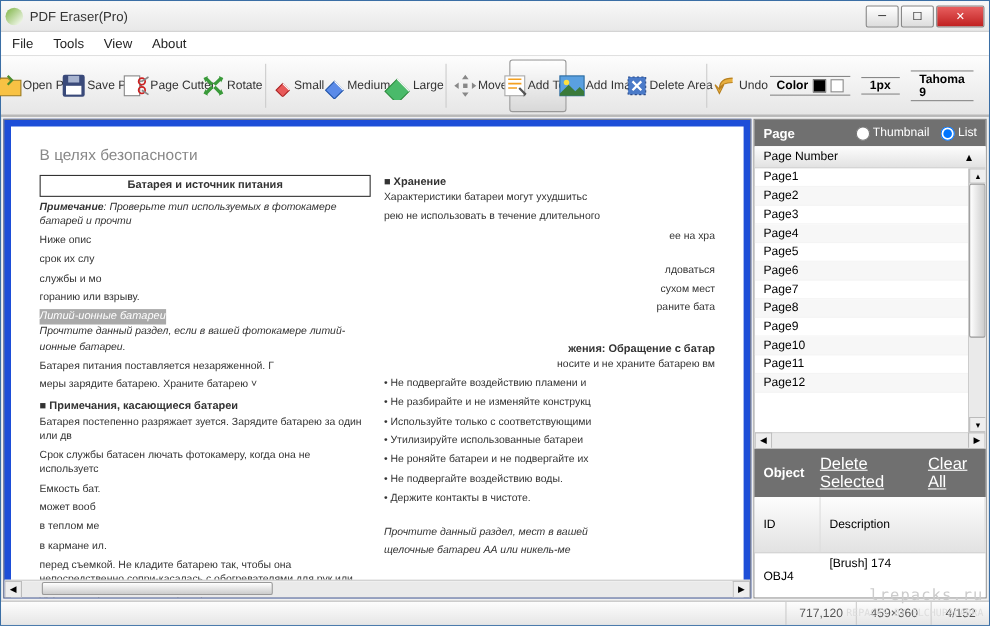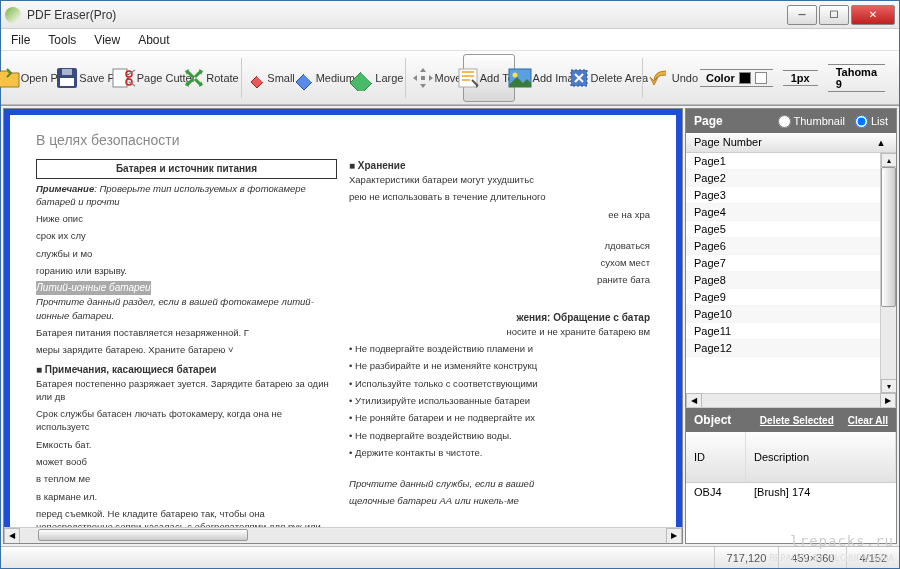--- a/index.html
+++ b/index.html
@@ -52,29 +52,29 @@
 .list-body { flex: 1; overflow: hidden; display: flex; }
 .list-rows { flex: 1; }
 .list-row { padding: 2px 8px; border-bottom: 1px solid #f4f4f4; font-size: 11px; }
 .list-row:nth-child(even) { background: #f7f7f7; }
 .vscroll { width: 16px; background: #f0f0f0; border-left: 1px solid #ccc; display: flex; flex-direction: column; }
 .vtrack { flex: 1; position: relative; background: #eaeaea; }
 .vthumb { position: absolute; top: 0; left: 0; right: 0; height: 140px; background: linear-gradient(to right, #fff, #ccc); border: 1px solid #999; border-radius: 2px; }
 .object-panel { height: 135px; display: flex; flex-direction: column; }
 .obj-hdr { background: #707070; color: #fff; padding: 5px 8px; display: flex; align-items: center; gap: 14px; }
 .obj-hdr .title { flex: 1; font-weight: bold; font-size: 12px; }
-.obj-link { color: #fff; text-decoration: underline; font-size: 10px; cursor: pointer; font-weight: bold; }
+.obj-link { color: #fff; text-decoration: underline; font-size: 15px; cursor: pointer; }
 .obj-table { flex: 1; background: #fff; }
 .obj-th { display: flex; background: linear-gradient(to bottom, #fdfdfd, #e2e2e2); border-bottom: 1px solid #ccc; }
 .obj-th div { padding: 19px 8px; font-size: 11px; border-right: 1px solid #ddd; }
 .obj-th .c1 { width: 60px; }
 .obj-th .c2 { flex: 1; }
 .obj-row { display: flex; }
 .obj-row div { padding: 3px 8px; font-size: 11px; }
-.obj-row .c1 { width: 60px; }
+.obj-row .c1 { width: 60px; margin-top: 12px; }
 .obj-row .c2 { flex: 1; }
 .statusbar { height: 22px; background: linear-gradient(to bottom, #fdfdfd, #e6e6e6); border-top: 1px solid #bbb; display: flex; align-items: center; }
 .status-spacer { flex: 1; }
 .status-cell { padding: 0 12px; border-left: 1px solid #ccc; height: 100%; display: flex; align-items: center; font-size: 11px; color: #555; }
 .watermark { position: absolute; right: 6px; bottom: 20px; color: #ccc; font-size: 14px; letter-spacing: 1px; font-family: monospace; pointer-events: none; }
 .watermark-sub { position: absolute; right: 6px; bottom: 6px; color: #ddd; font-size: 9px; font-family: monospace; pointer-events: none; }
 </style>
 </head>
 <body>
 
@@ -262,21 +262,21 @@
           <div class="psub" style="text-align:right">жения: Обращение с батар</div>
           <div class="ptext" style="text-align:right">носите и не храните батарею вм</div>
           <div class="ptext">• <span>Не подвергайте воздействию пламени и</span></div>
           <div class="ptext">• <span>Не разбирайте и не изменяйте конструкц</span></div>
           <div class="ptext">• <span>Используйте только с соответствующими</span></div>
           <div class="ptext">• <span>Утилизируйте использованные батареи</span></div>
           <div class="ptext">• <span>Не роняйте батареи и не подвергайте их</span></div>
           <div class="ptext">• <span>Не подвергайте воздействию воды.</span></div>
           <div class="ptext">• <span>Держите контакты в чистоте.</span></div>
           <br>
-          <div class="ptext italic">Прочтите данный службы, если в вашей</div>
+          <div class="ptext italic">Прочтите данный раздел, мест в вашей</div>
           <div class="ptext italic">щелочные батареи АА или никель-ме</div>
         </div>
       </div>
       <div class="hscroll">
         <div class="harrow">◀</div>
         <div class="htrack">
             <div class="hthumb"></div>
           </div>
         <div class="harrow">▶</div>
       </div>

